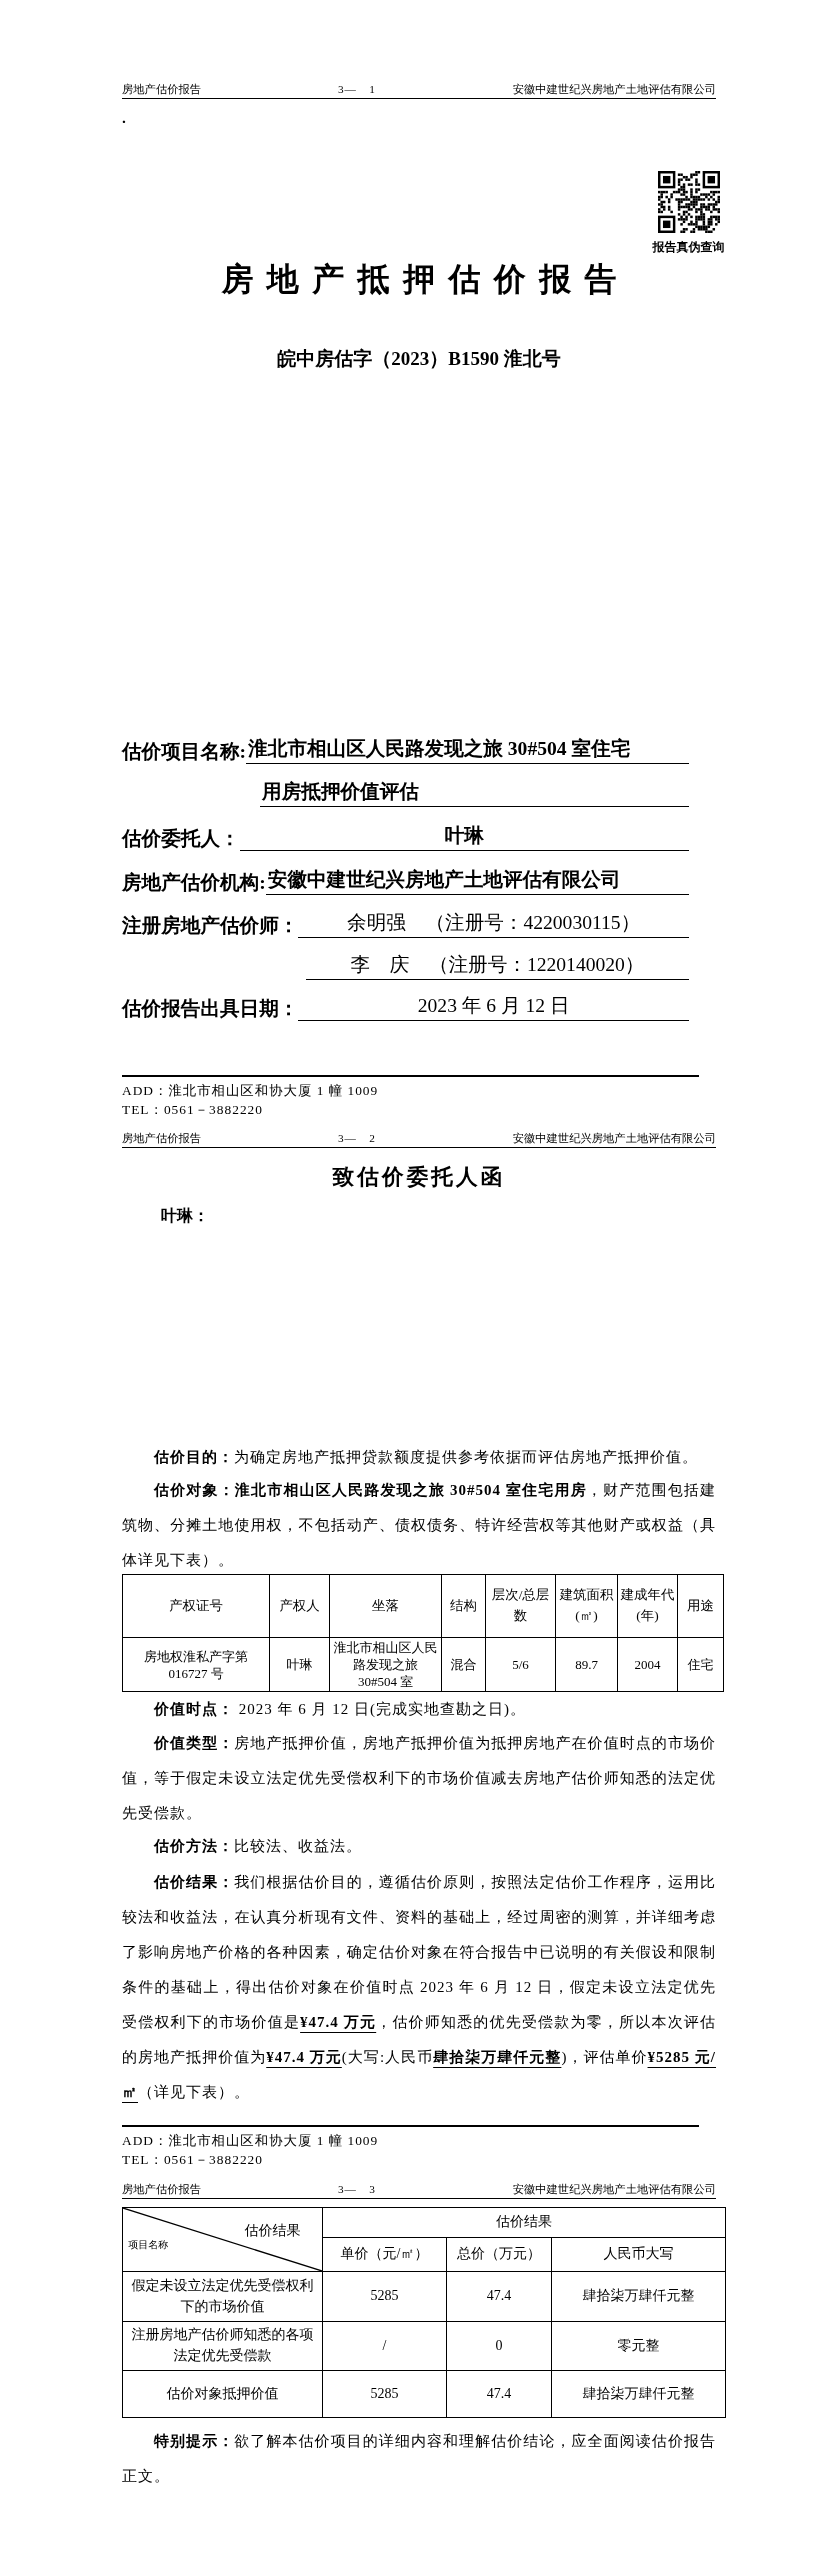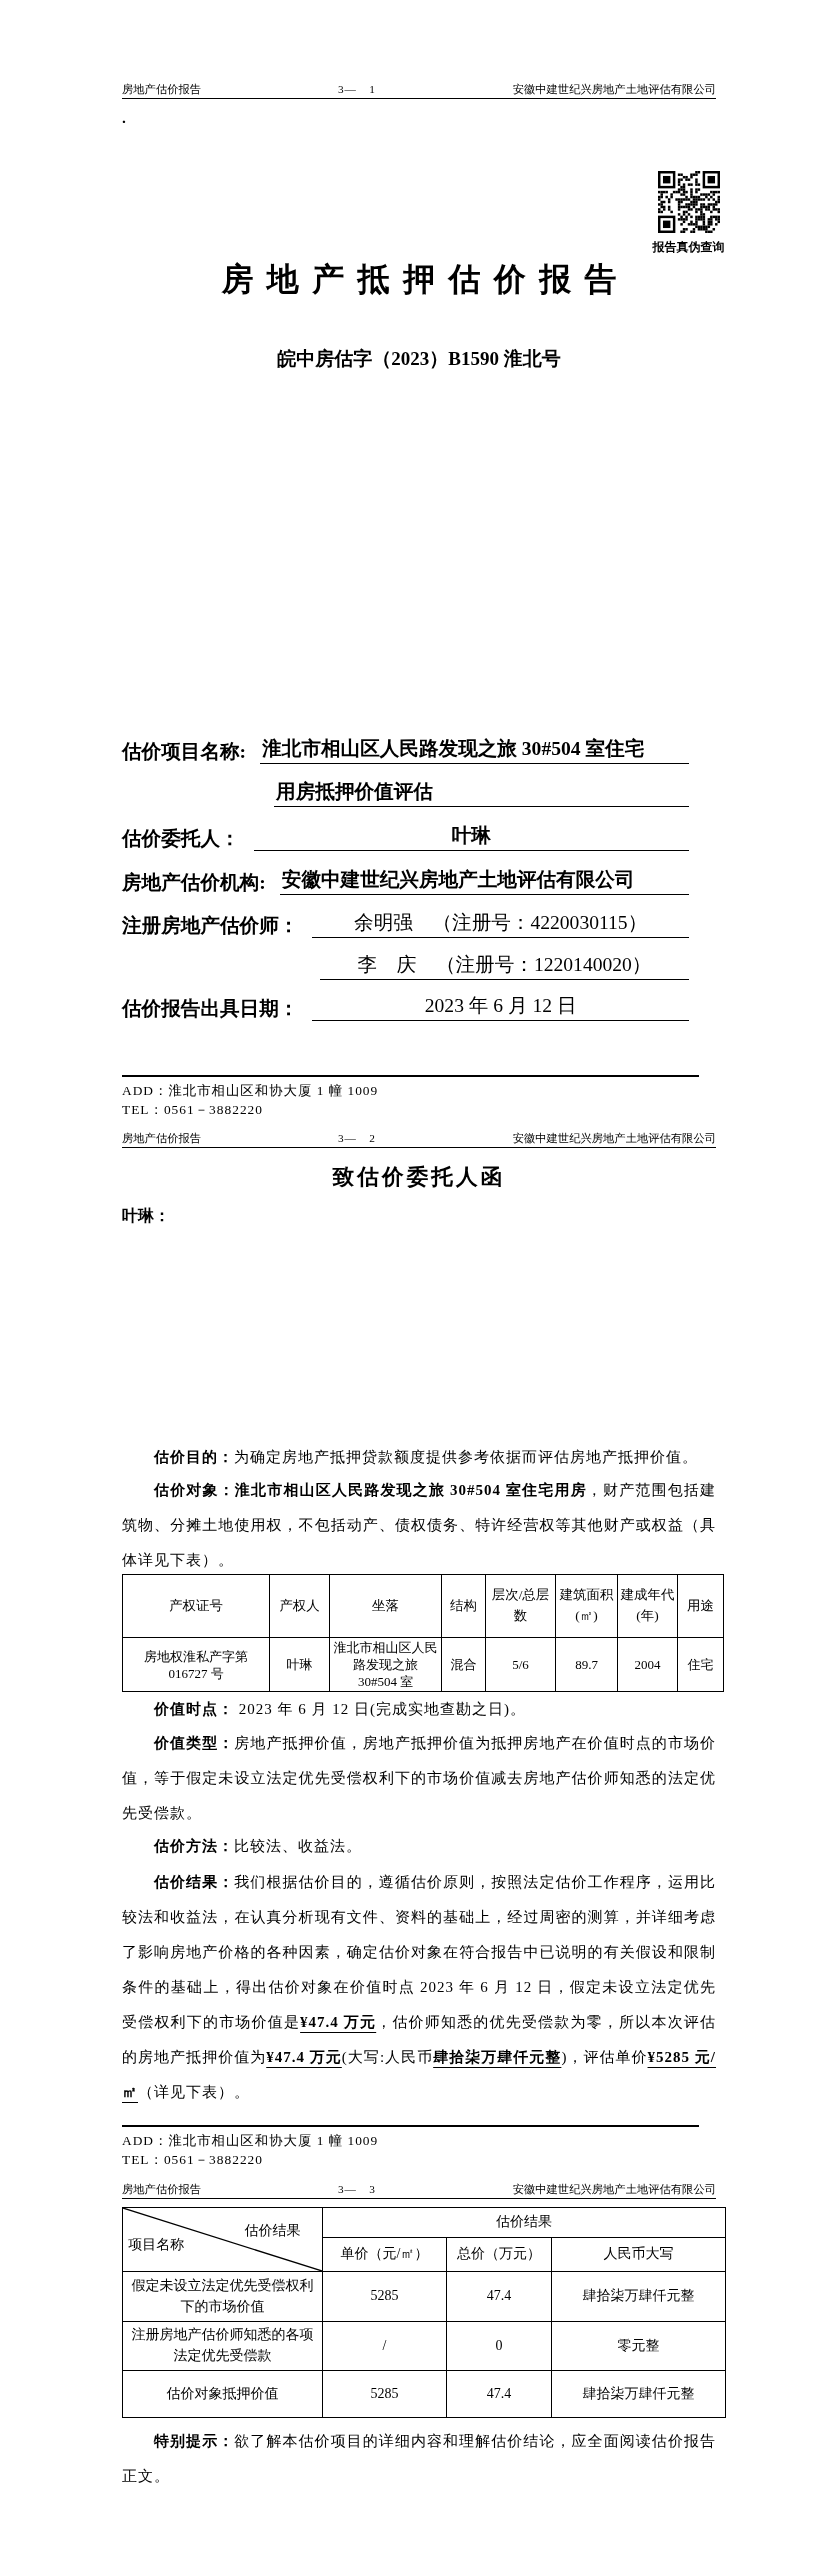--- a/index.html
+++ b/index.html
@@ -34,21 +34,21 @@
   .cover-title {
     left:122px; width:594px; text-align:center;
     font-size:32px; font-weight:bold; letter-spacing:13.4px; padding-left:13.4px;
     white-space:nowrap;
   }
   .cover-no { left:122px; width:594px; text-align:center; font-size:19px; font-weight:bold; }
 
   .fieldrow {
     left:122px; width:567px; height:28px;
     display:flex; align-items:flex-end;
-    font-size:19.6px; line-height:24px; white-space:nowrap;gap:14px;
+    font-size:19.6px; line-height:24px; white-space:nowrap;
   }
   .fieldrow .lbl { font-weight:bold; flex:0 0 auto; }
   .fieldrow .spacer1 { flex:0 0 138px; }
   .fieldrow .spacer2 { flex:0 0 184px; }
   .fieldrow .val { flex:1 1 auto; border-bottom:1.5px solid #000; padding:0 2.1px 2.1px 2.1px; overflow:hidden; }
   .fieldrow .val.center { text-align:center; }
   .fieldrow .val.bold { font-weight:bold; }
 
   
   .sec-title { left:122px; width:594px; text-align:center; font-size:21.6px; font-weight:bold; letter-spacing:3.1px; }
@@ -80,21 +80,21 @@
   .result-table th { font-size:14px; line-height:20.6px; }
   .result-table td { font-size:14px; line-height:20.6px; }
   .rt-ha { height:30px; }
   .rt-hb { height:34px; }
   .rt-r1 { height:50px; }
   .rt-r2 { height:49px; }
   .rt-r3 { height:47px; }
   .diag-cell { position:relative; padding:0; }
   .diag-cell svg.diag { position:absolute; inset:0; width:100%; height:100%; }
   .diag-top { position:absolute; right:21.6px; top:13.4px; font-size:14px; }
-  .diag-bottom { position:absolute; left:5.2px; bottom:15.5px; font-size:14px; }
+  .diag-bottom { position:absolute; left:5.2px; bottom:15.5px; font-size:10px; }
 </style>
 </head>
 <body>
 
 <div class="doc">
 
   <div class="abs page-header" style="top:79px;">
     <span>房地产估价报告</span>
     <span class="ph-center">3—　1</span>
     <span>安徽中建世纪兴房地产土地评估有限公司</span>
@@ -364,21 +364,21 @@
   <div class="abs footer-text" style="top:1082px;">ADD：淮北市相山区和协大厦 1 幢 1009</div>
   <div class="abs footer-text" style="top:1101px;">TEL：0561－3882220</div>
 
   <div class="abs page-header" style="top:1128px;">
     <span>房地产估价报告</span>
     <span class="ph-center">3—　2</span>
     <span>安徽中建世纪兴房地产土地评估有限公司</span>
   </div>
 
   <div class="abs sec-title" style="top:1162px;">致估价委托人函</div>
-  <div class="abs salut" style="top:1206px;">叶琳：</div>
+  <div class="abs salut" style="top:1206px;margin-left:39px;">叶琳：</div>
 
 
   <div class="abs body-p indent" style="top:1440px;">
     <span class="lbl-b">估价目的：</span><span>为确定房地产抵押贷款额度提供参考依据而评估房地产抵押价值。</span>
   </div>
 
   <div class="abs body-p indent" style="top:1473px;">
     <span class="lbl-b">估价对象：</span><span class="em-b">淮北市相山区人民路发现之旅 30#504 室住宅用房</span><span>，财产范围包括建筑物、分摊土地使用权，不包括动产、债权债务、特许经营权等其他财产或权益（具体详见下表）。</span>
   </div>
 

